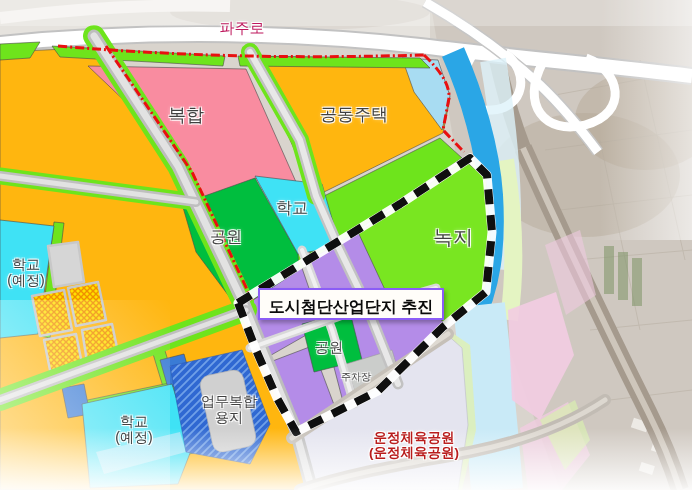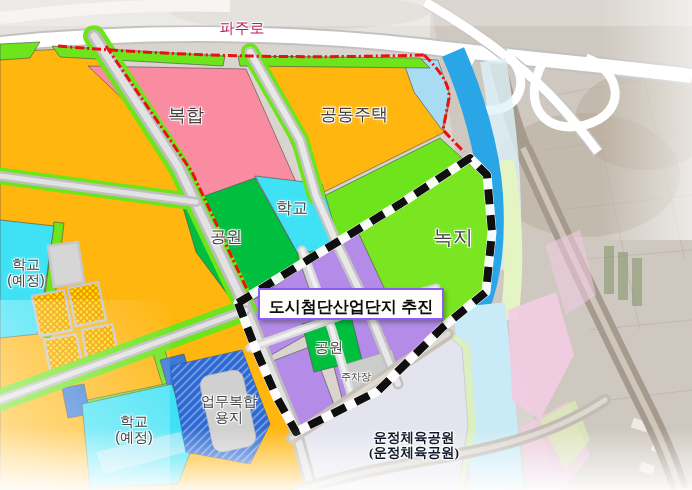--- a/index.html
+++ b/index.html
@@ -11,21 +11,21 @@
   #map-svg{position:absolute;left:0;top:0;}
   .lbl{
     position:absolute;transform:translate(-50%,-50%);
     font-weight:400;color:#404040;white-space:nowrap;text-align:center;line-height:1.12;
     text-shadow:-1px -1px 0 rgba(255,255,255,.85),1px -1px 0 rgba(255,255,255,.85),
                 -1px 1px 0 rgba(255,255,255,.85),1px 1px 0 rgba(255,255,255,.85),
                 0 0 4px rgba(255,255,255,.9);
     z-index:5;pointer-events:none;
   }
   .lbl span{display:block;}
-  .soft{color:#0f172a;font-weight:600;font-family:Liberation Serif, serif;}
+  .soft{color:#b91c1c;font-weight:600;}
   .callout{
     position:absolute;left:258px;top:276px;width:182px;height:28px;z-index:6;
     background:#FFFDF9;border:2px solid #8b5cf6;
     box-shadow:2px 3px 4px rgba(0,0,0,.28);
     display:flex;align-items:flex-end;justify-content:center;
     font-size:16px;font-weight:700;color:#0a0a0a;white-space:nowrap;margin-top:12px;
   }
 </style>
 </head>
 <body>

